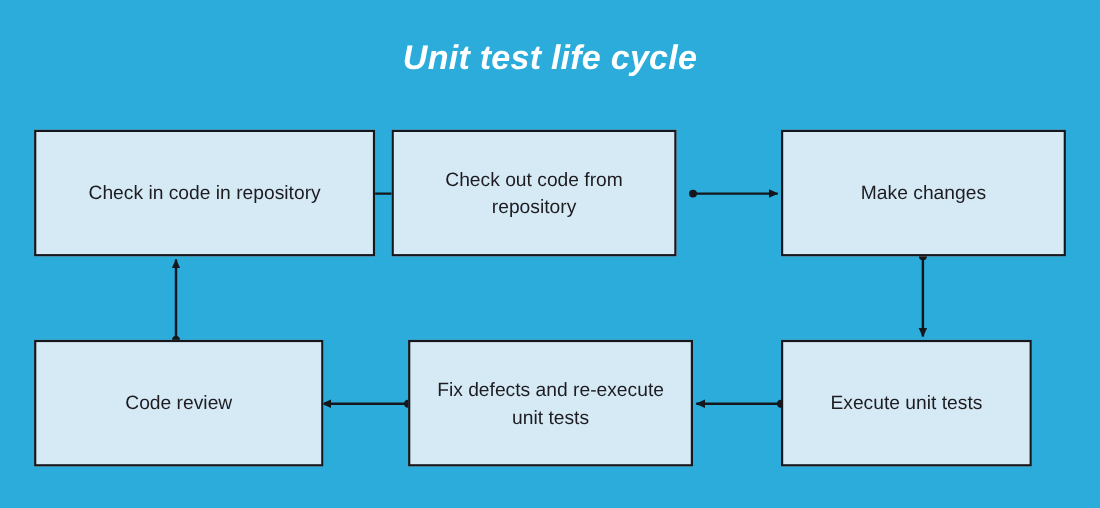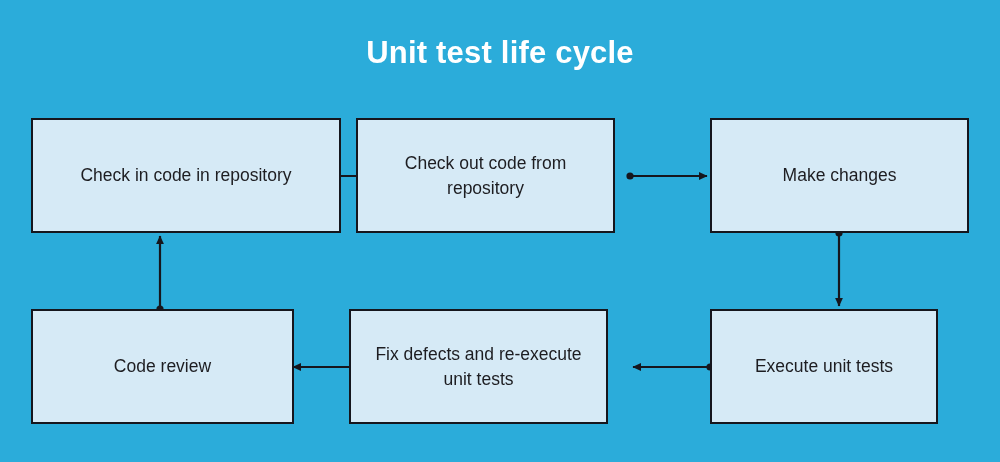--- a/index.html
+++ b/index.html
@@ -23,20 +23,21 @@
     left: 0;
     top: 31px;
     width: 1000px;
     text-align: center;
     color: #ffffff;
     font-size: 31px;
     font-weight: bold;
     letter-spacing: 0.2px;
     line-height: 44px;
     white-space: nowrap;
+    font-style: italic;
   }
   .node {
     position: absolute;
     box-sizing: border-box;
     background: #d6eaf6;
     border: 2px solid #16161d;
     display: flex;
     align-items: center;
     justify-content: center;
     text-align: center;
@@ -48,21 +49,21 @@
   .node-label {
     display: block;
     width: 100%;
   }
   
   #node-checkin    { left: 31px;  top: 118px; width: 310px; height: 115px; }
   #node-checkout   { left: 356px; top: 118px; width: 259px; height: 115px; }
   #node-changes    { left: 710px; top: 118px; width: 259px; height: 115px; }
   
   #node-review     { left: 31px;  top: 309px; width: 263px; height: 115px; }
-  #node-fix        { left: 349px; top: 309px; width: 259px; height: 115px; }
+  #node-fix        { left: 371px; top: 309px; width: 259px; height: 115px; }
   #node-execute    { left: 710px; top: 309px; width: 228px; height: 115px; }
 
   #edges {
     position: absolute;
     left: 0;
     top: 0;
     width: 1000px;
     height: 462px;
     pointer-events: none;
   }

